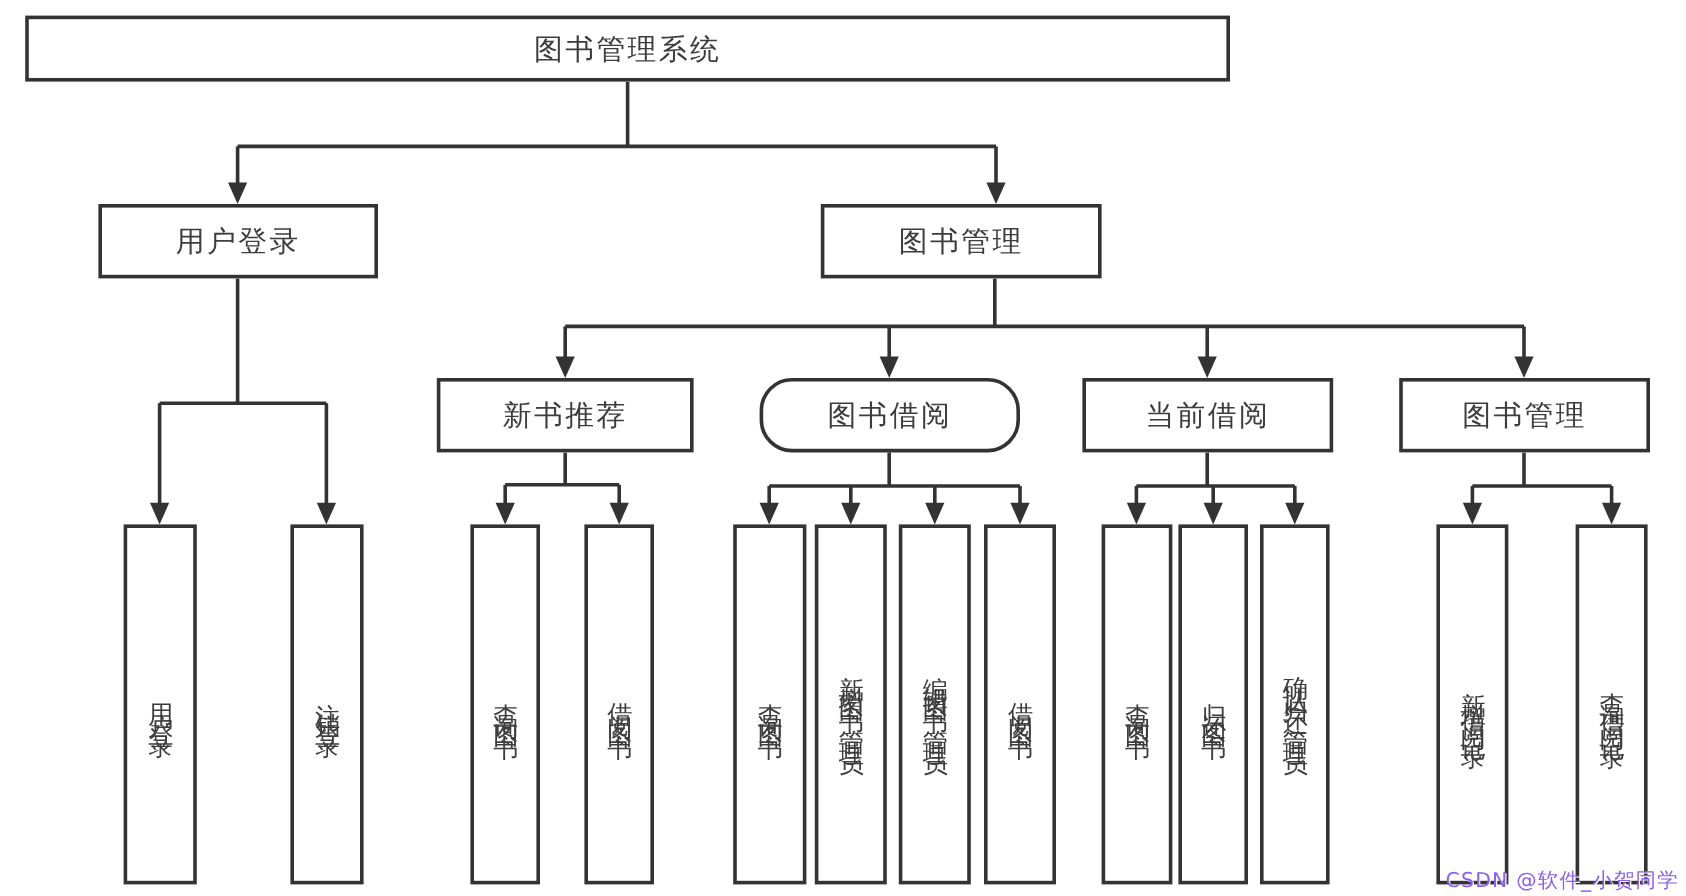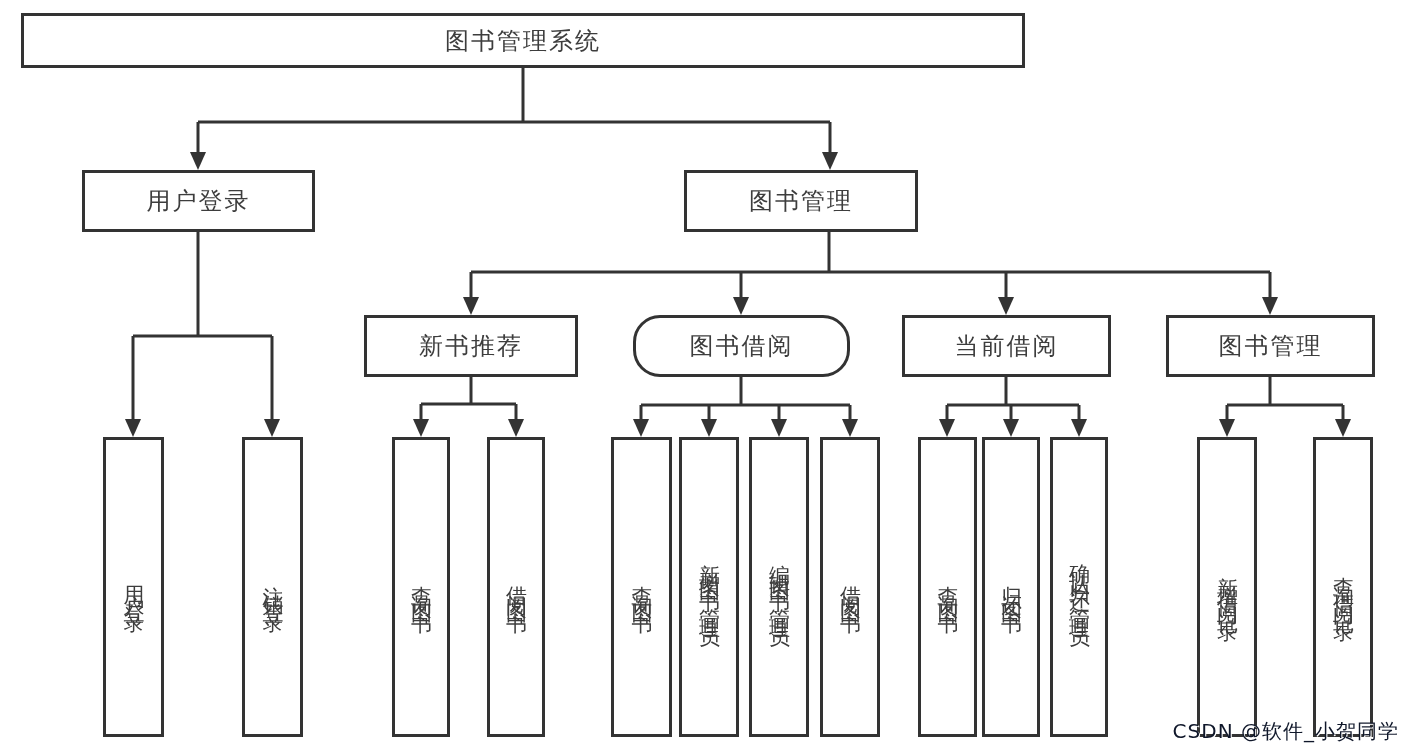--- a/index.html
+++ b/index.html
@@ -13,21 +13,21 @@
     border:3px solid #333333;color:#3d3d3d;z-index:1;
     display:flex;align-items:center;justify-content:center;
   }
   .h-node{font-size:24px;letter-spacing:2px;white-space:nowrap;}
   .leaf span{
     writing-mode:vertical-rl;text-orientation:mixed;
     font-size:21px;line-height:1;letter-spacing:9px;white-space:nowrap;
   }
   .watermark{
     position:absolute;right:6px;bottom:2px;z-index:2;
-    font-size:20px;color:#0f172a;letter-spacing:1px;
+    font-size:17px;color:#8b5cf6;letter-spacing:1px;
     text-shadow:1px 1px 0 #ffffff;white-space:nowrap;
   }
   svg line{stroke:#333333;stroke-width:3;}
   svg polygon{fill:#333333;}
 </style>
 </head>
 <body>
 
 <div class="canvas">
 

